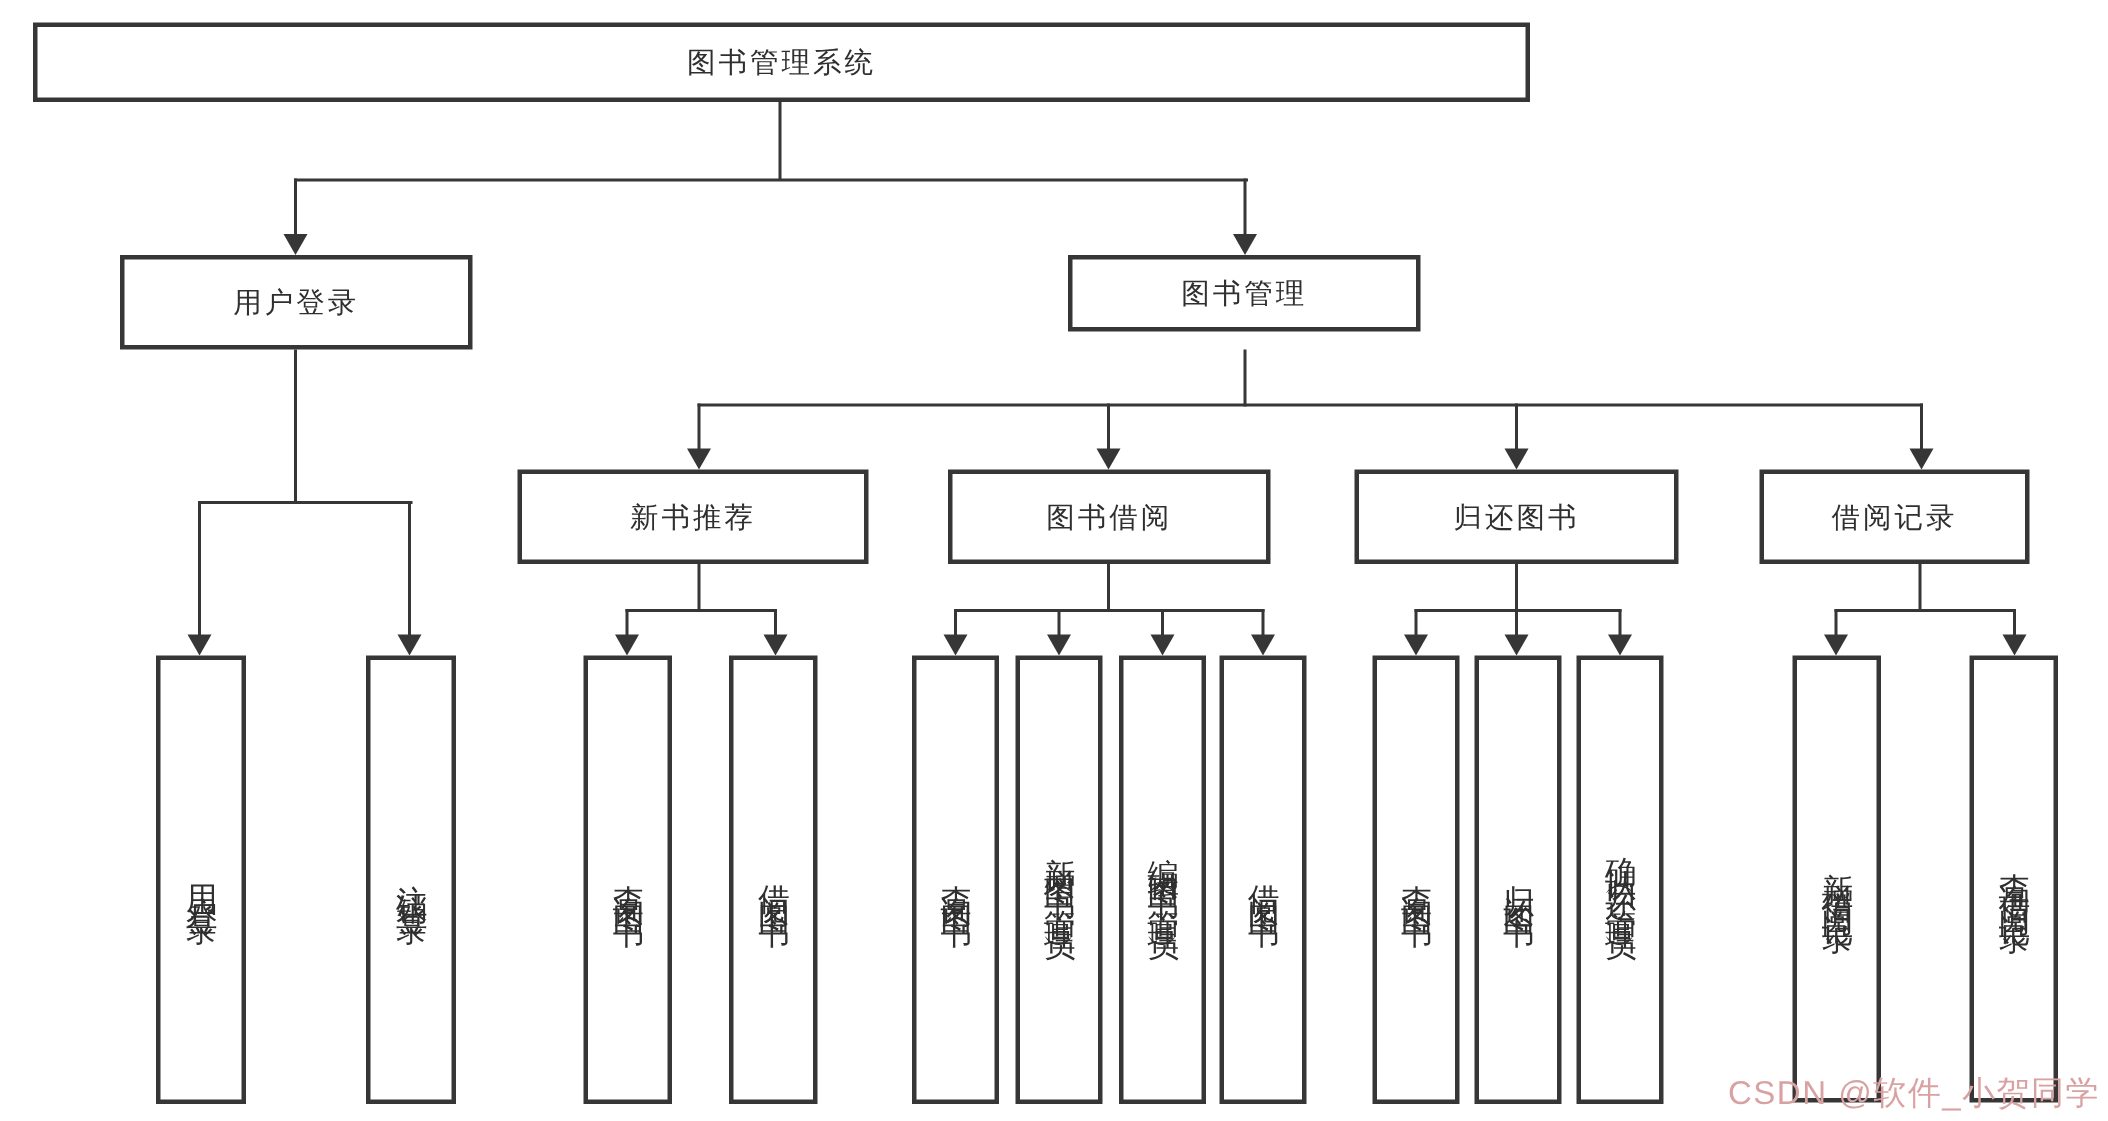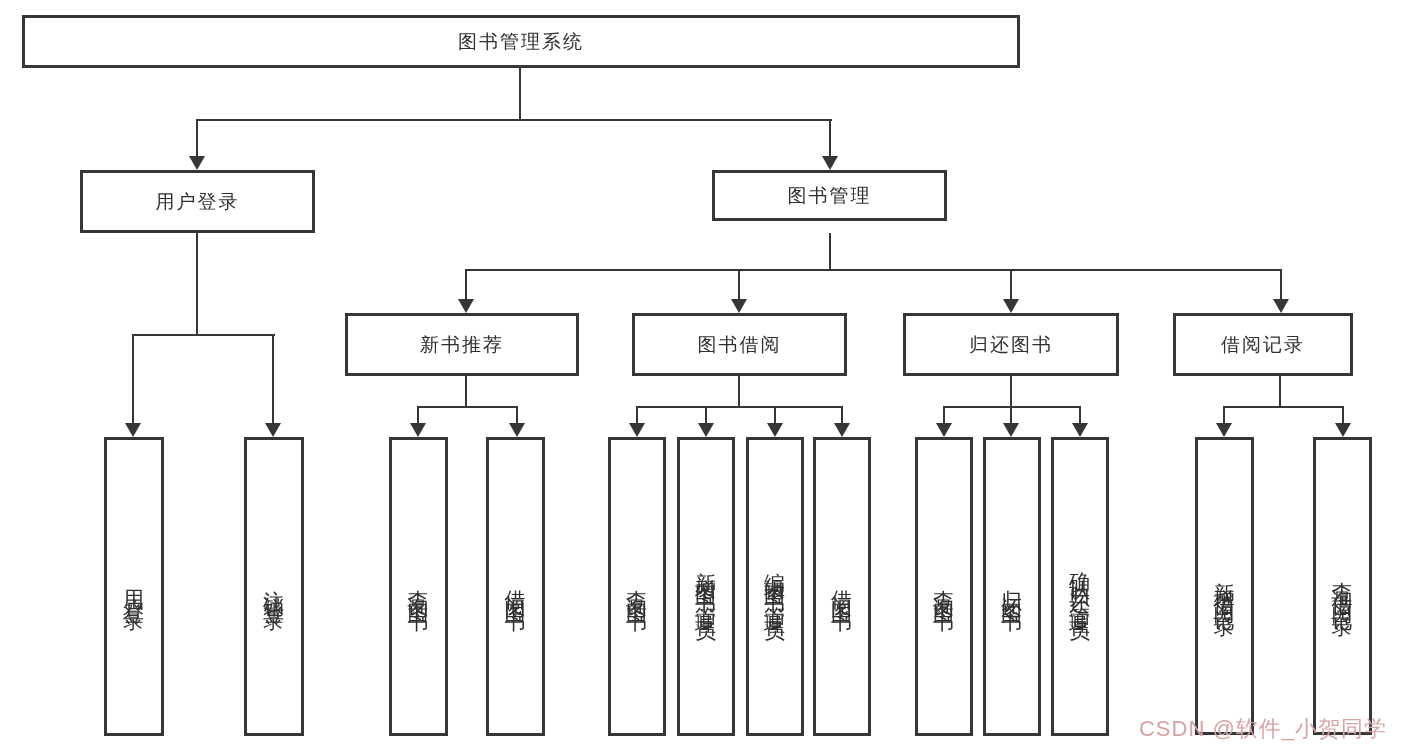--- a/index.html
+++ b/index.html
@@ -17,21 +17,21 @@
     font-size:21px;letter-spacing:7px;line-height:1;white-space:nowrap;
   }
   .hline{position:absolute;height:2px;background:#363636;}
   .vline{position:absolute;width:2px;background:#363636;}
   .arrow{
     position:absolute;width:0;height:0;
     border-left:8px solid transparent;border-right:8px solid transparent;
     border-top:14px solid #363636;
   }
   .watermark{
-    position:absolute;right:18px;bottom:3px;
+    position:absolute;right:5px;bottom:3px;
     font-size:22px;letter-spacing:1px;color:#d9a2a2;
   }
 </style>
 </head>
 <body>
 
 <div class="stage">
 
   <div class="node" style="left:22px;top:15px;width:998px;height:53px">
     <span>图书管理系统</span>

